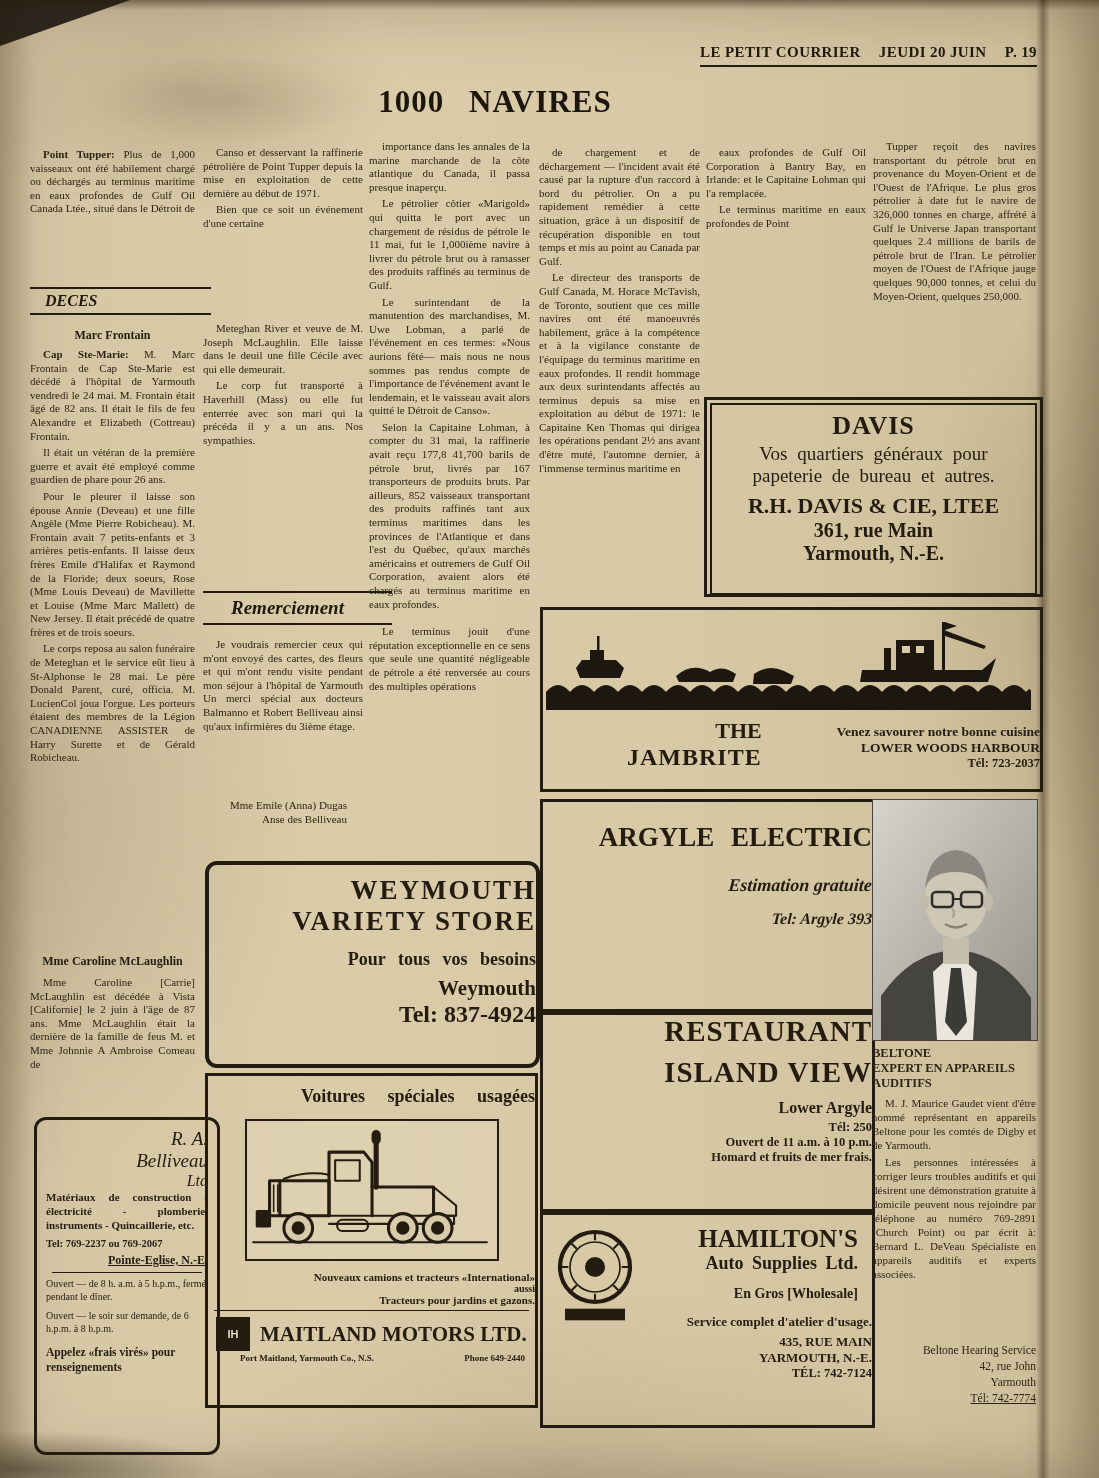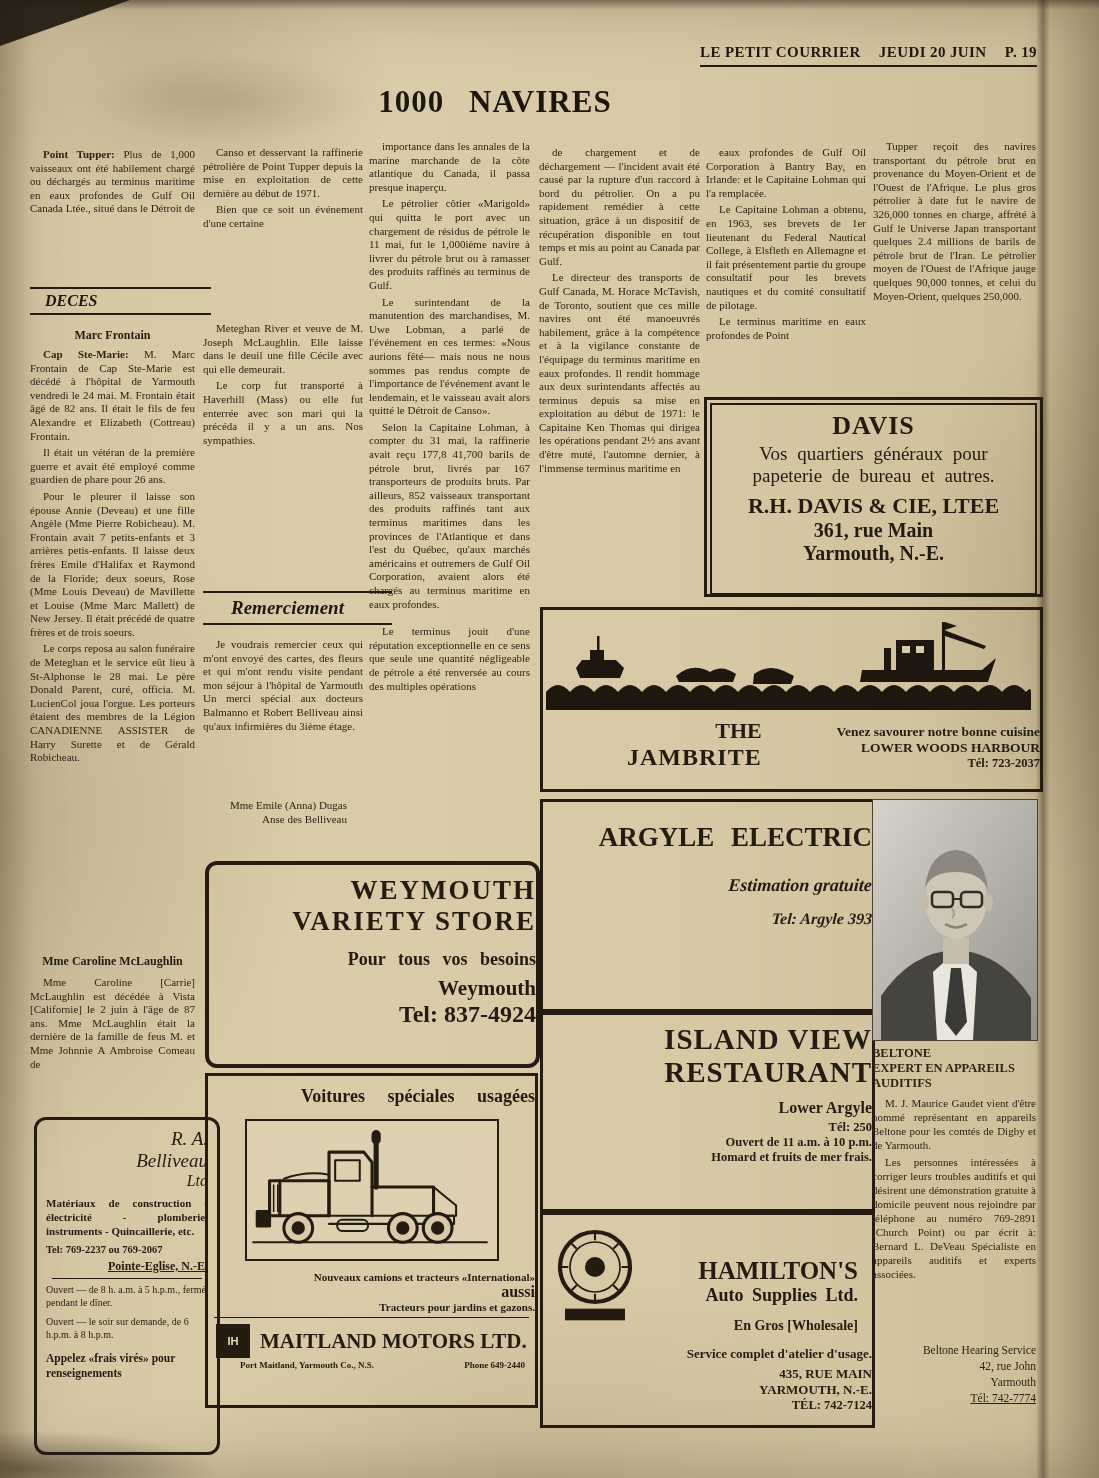--- a/index.html
+++ b/index.html
@@ -81,21 +81,20 @@
     <p style="margin-top:14px">Le terminus jouit d'une réputation exceptionnelle en ce sens que seule une quantité négligeable de pétrole a été renversée au cours des multiples opérations</p>
   </section>
 
   <section class="abs txt" style="left:539px;top:146px;width:161px;height:452px">
     <p>de chargement et de déchargement — l'incident avait été causé par la rupture d'un raccord à bord du pétrolier. On a pu rapidement remédier à cette situation, grâce à un dispositif de récupération disponible en tout temps et mis au point au Canada par Gulf.</p>
     <p>Le directeur des transports de Gulf Canada, M. Horace McTavish, de Toronto, soutient que ces mille navires ont été manoeuvrés habilement, grâce à la compétence et à la vigilance constante de l'équipage du terminus maritime en eaux profondes. Il rendit hommage aux deux surintendants affectés au terminus depuis sa mise en exploitation au début de 1971: le Capitaine Ken Thomas qui dirigea les opérations pendant 2½ ans avant d'être muté, l'automne dernier, à l'immense terminus maritime en</p>
   </section>
 
   <section class="abs txt" style="left:706px;top:146px;width:160px;height:242px">
     <p>eaux profondes de Gulf Oil Corporation à Bantry Bay, en Irlande: et le Capitaine Lohman qui l'a remplacée.</p>
-    <p>Le Capitaine Lohman a obtenu, en 1963, ses brevets de 1er lieutenant du Federal Nautical College, à Elsfleth en Allemagne et il fait présentement partie du groupe consultatif pour les brevets nautiques et du comité consultatif de pilotage.</p>
     <p>Le terminus maritime en eaux profondes de Point</p>
   </section>
 
   <section class="abs txt" style="left:873px;top:140px;width:163px;height:250px">
     <p>Tupper reçoit des navires transportant du pétrole brut en provenance du Moyen-Orient et de l'Ouest de l'Afrique. Le plus gros pétrolier à date fut le navire de 326,000 tonnes en charge, affrété à Gulf le Universe Japan transportant quelques 2.4 millions de barils de pétrole brut de l'Iran. Le pétrolier moyen de l'Ouest de l'Afrique jauge quelques 90,000 tonnes, et celui du Moyen-Orient, quelques 250,000.</p>
   </section>
 
   <div class="abs rule-head" style="left:30px;top:287px;width:166px;font-size:16px;padding:3px 0 3px 15px;">DECES</div>
 
   <div class="abs subhead" style="left:30px;top:328px;width:165px;">Marc Frontain</div>
@@ -171,22 +170,22 @@
     </div>
   </div>
 
   <div class="abs ad center" style="left:540px;top:799px;width:329px;height:207px;">
     <div class="b" style="font-size:27px;word-spacing:10px;margin-top:20px;">ARGYLE ELECTRIC</div>
     <div class="b it" style="font-size:18px;margin-top:22px;transform:skewX(-4deg);">Estimation gratuite</div>
     <div class="b it" style="font-size:16px;margin-top:14px;transform:skewX(-4deg);">Tel: Argyle 393</div>
   </div>
 
   <div class="abs ad center" style="left:540px;top:1012px;width:329px;height:194px;">
+    <div class="b" style="font-size:29px;letter-spacing:1px;">RESTAURANT</div>
     <div class="b" style="font-size:29px;margin-top:8px;letter-spacing:1px;">ISLAND VIEW</div>
-    <div class="b" style="font-size:29px;letter-spacing:1px;">RESTAURANT</div>
     <div class="b" style="font-size:16px;margin-top:10px;">Lower Argyle</div>
     <div class="b" style="font-size:12.5px;margin-top:3px;">Tél: 250</div>
     <div class="b" style="font-size:12.5px;">Ouvert de 11 a.m. à 10 p.m.</div>
     <div class="b" style="font-size:12.5px;">Homard et fruits de mer frais.</div>
   </div>
 
   <div class="abs ad center round" style="left:205px;top:861px;width:327px;height:199px;border-width:4px;">
     <div class="b" style="font-size:27px;margin-top:10px;letter-spacing:2px;">WEYMOUTH</div>
     <div class="b" style="font-size:27px;letter-spacing:2px;">VARIETY STORE</div>
     <div class="b" style="font-size:18px;word-spacing:8px;margin-top:12px;">Pour tous vos besoins</div>
@@ -216,21 +215,21 @@
           <circle cx="50" cy="104" r="14" fill="#d9cba9"></circle>
           <circle cx="50" cy="104" r="5" fill="#241c10"></circle>
           <circle cx="152" cy="104" r="14" fill="#d9cba9"></circle>
           <circle cx="152" cy="104" r="5" fill="#241c10"></circle>
           <circle cx="186" cy="104" r="14" fill="#d9cba9"></circle>
           <circle cx="186" cy="104" r="5" fill="#241c10"></circle>
         </g>
       </svg>
     </div>
     <div class="b center" style="font-size:11px;margin-top:10px;">Nouveaux camions et tracteurs «International»</div>
-    <div class="b center" style="font-size:16px;margin-left:28px;">aussi</div>
+    <div class="b center" style="font-size:10px;margin-left:28px;">aussi</div>
     <div class="b center" style="font-size:11px;margin-top:0;">Tracteurs pour jardins et gazons.</div>
     <hr class="hr">
     <div style="display:flex;align-items:center;padding:2px 8px 0;">
       <div style="width:34px;height:34px;background:#241c10;color:#e8dcbd;display:flex;align-items:center;justify-content:center;font-weight:bold;font-size:11px;font-family:'Liberation Sans',sans-serif;">IH</div>
       <div class="b" style="font-size:21px;margin-left:10px;">MAITLAND MOTORS LTD.</div>
     </div>
     <div style="display:flex;justify-content:space-between;padding:2px 10px 0 32px;">
       <span class="small b">Port Maitland, Yarmouth Co., N.S.</span>
       <span class="small b">Phone 649-2440</span>
     </div>
@@ -240,37 +239,37 @@
     <svg class="abs" style="left:12px;top:12px;" width="80" height="100" viewBox="0 0 96 120">
       <g stroke="#241c10" fill="none">
         <circle cx="48" cy="48" r="42" stroke-width="5"></circle>
         <circle cx="48" cy="48" r="30" stroke-width="2"></circle>
         <circle cx="48" cy="48" r="12" fill="#241c10" stroke="none"></circle>
         <path d="M48 8 v8 M48 80 v8 M8 48 h8 M80 48 h8 M20 20 l6 6 M76 20 l-6 6 M20 76 l6 -6 M76 76 l-6 -6" stroke-width="2.5"></path>
         <rect x="12" y="98" width="72" height="14" fill="#241c10" stroke="none"></rect>
       </g>
     </svg>
     <div class="center" style="margin-left:100px;width:215px;padding-top:10px;">
-      <div class="b" style="font-size:25px;margin-top:32px;">HAMILTON'S</div>
+      <div class="b" style="font-size:25px;">HAMILTON'S</div>
       <div class="b" style="font-size:18px;word-spacing:4px;">Auto Supplies Ltd.</div>
       <div class="b" style="font-size:14px;margin-top:12px;">En Gros [Wholesale]</div>
     </div>
     <div class="center" style="padding-top:12px;">
       <div class="b" style="font-size:13px;">Service complet d'atelier d'usage.</div>
       <div class="b" style="font-size:13px;margin-top:4px;">435, RUE MAIN</div>
       <div class="b" style="font-size:13px;">YARMOUTH, N.-E.</div>
       <div class="b" style="font-size:12.5px;">TÉL: 742-7124</div>
     </div>
   </div>
 
   <div class="abs ad round" style="left:34px;top:1117px;width:162px;height:316px;padding:8px 9px;">
     <div class="center it" style="font-size:19px;">R. A.</div>
     <div class="center it" style="font-size:19px;">Belliveau</div>
     <div class="center it" style="font-size:16px;">Ltd</div>
-    <div class="b" style="font-size:11px;line-height:14px;margin-top:6px;text-align:justify;">Matériaux de construction - électricité - plomberie, instruments - Quincaillerie, etc.</div>
+    <div class="b" style="font-size:11px;line-height:14px;text-align:justify;">Matériaux de construction - électricité - plomberie, instruments - Quincaillerie, etc.</div>
     <div class="b" style="font-size:10.5px;margin-top:6px;">Tel: 769-2237 ou 769-2067</div>
     <div class="b center" style="font-size:12px;margin-top:4px;text-decoration:underline;">Pointe-Eglise, N.-E.</div>
     <hr class="hr">
     <div style="font-size:10px;line-height:13px;">Ouvert — de 8 h. a.m. à 5 h.p.m., fermé pendant le dîner.</div>
     <div style="font-size:10px;line-height:13px;margin-top:6px;">Ouvert — le soir sur demande, de 6 h.p.m. à 8 h.p.m.</div>
     <div class="b" style="font-size:11.5px;line-height:15px;margin-top:10px;">Appelez «frais virés» pour renseignements</div>
   </div>
 
   <div class="abs photo-frame" style="left:872px;top:799px;width:164px;height:240px;">
     <svg width="164" height="240" viewBox="0 0 164 240">

